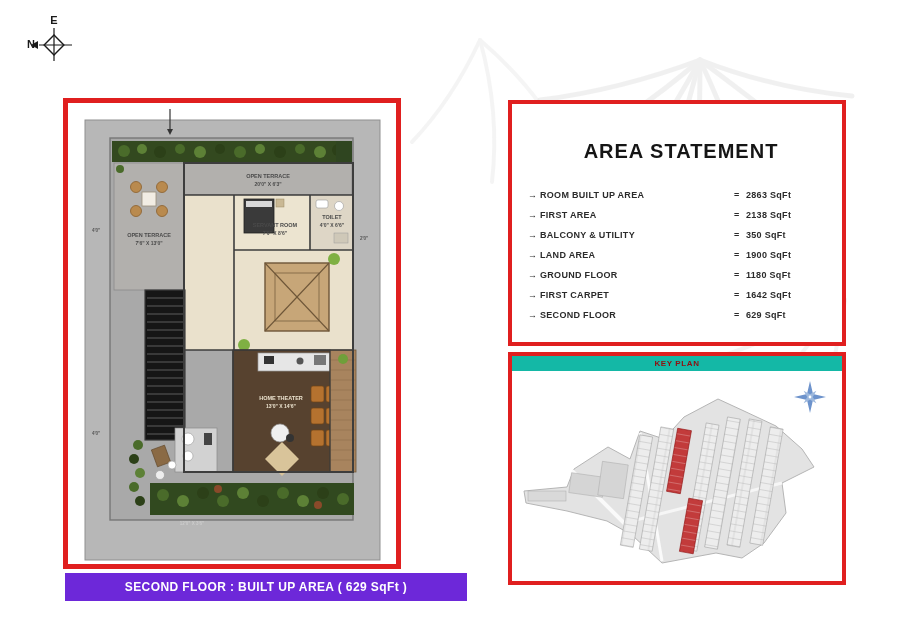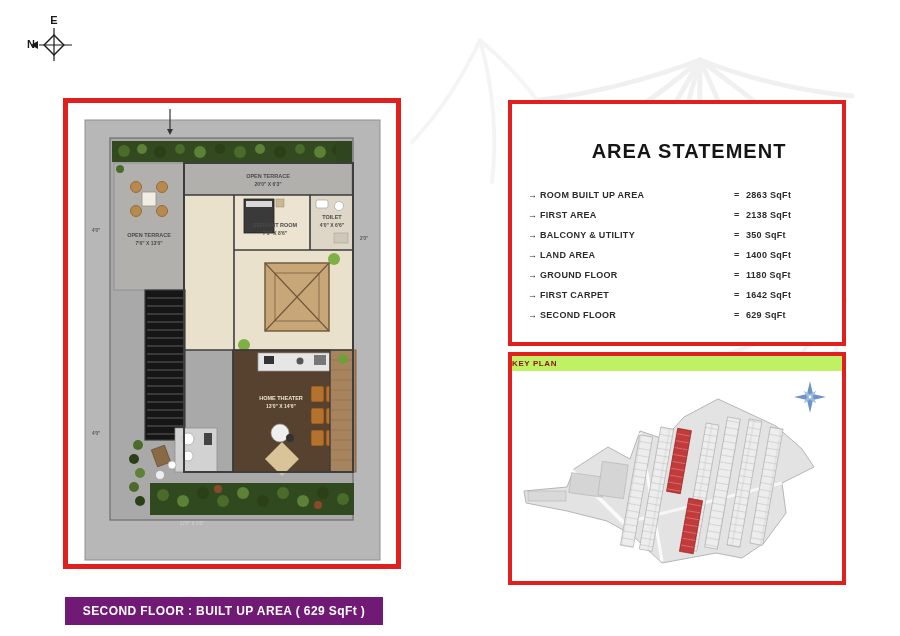--- a/index.html
+++ b/index.html
@@ -5,39 +5,39 @@
   html,body{margin:0;padding:0;background:#ffffff;}
   #stage{position:relative;width:900px;height:636px;background:#ffffff;overflow:hidden;
          font-family:"Liberation Sans",sans-serif;}
   .abs{position:absolute;}
   
   #watermark{position:absolute;left:0;top:0;width:900px;height:636px;z-index:0;pointer-events:none;}
   
   #plan-panel{left:63px;top:98px;width:338px;height:471px;border:5px solid #e01f1f;
               box-sizing:border-box;background:#ffffff;z-index:2;}
   #plan-svg{position:absolute;left:0;top:0;}
-  #plan-caption{left:65px;top:573px;width:318px;height:28px;background:#701a75;z-index:2;
-                display:flex;align-items:center;justify-content:center;margin-top:24px;}
+  #plan-caption{left:65px;top:573px;width:402px;height:28px;background:#6d28d9;z-index:2;
+                display:flex;align-items:center;justify-content:center;}
   #plan-caption span{color:#ffffff;font-weight:bold;font-size:12px;letter-spacing:.4px;}
   
   #area-panel{left:508px;top:100px;width:338px;height:246px;border:4px solid #e01f1f;
               box-sizing:border-box;background:#ffffff;z-index:2;}
-  #area-title{position:absolute;left:12px;top:36px;width:100%;text-align:center;
+  #area-title{position:absolute;left:4px;top:36px;width:100%;text-align:center;
               font-size:20px;font-weight:bold;color:#151515;letter-spacing:1px;}
   .area-row{position:absolute;left:0;width:100%;height:16px;font-size:9px;font-weight:bold;
             color:#2b2b2b;letter-spacing:.3px;}
   .area-row .bullet{position:absolute;left:16px;top:0;}
   .area-row .lbl{position:absolute;left:28px;top:0;}
   .area-row .eq{position:absolute;left:222px;top:0;}
   .area-row .val{position:absolute;left:234px;top:0;}
   
   #key-panel{left:508px;top:352px;width:338px;height:233px;border:4px solid #e01f1f;
              box-sizing:border-box;background:#ffffff;z-index:2;}
-  #key-header{position:absolute;left:0;top:0;width:100%;height:15px;background:#bef264;
-              display:flex;align-items:center;}
+  #key-header{position:absolute;left:0;top:0;width:100%;height:15px;background:#14b8a6;
+              display:flex;align-items:center;justify-content:center;}
   #key-header span{color:#8f1010;font-size:8px;font-weight:bold;letter-spacing:.6px;}
   #key-map{position:absolute;left:0;top:15px;}
   
   #compass{left:20px;top:8px;width:64px;height:64px;z-index:2;}
 </style>
 </head>
 <body>
 
 <div id="stage">
 
@@ -302,21 +302,21 @@
     <div class="area-row" style="top:126px">
       <span class="bullet">→</span>
       <span class="lbl">BALCONY &amp; UTILITY</span>
       <span class="eq">=</span>
       <span class="val">350 SqFt</span>
     </div>
     <div class="area-row" style="top:146px">
       <span class="bullet">→</span>
       <span class="lbl">LAND AREA</span>
       <span class="eq">=</span>
-      <span class="val">1400 SqFt</span>
+      <span class="val">1900 SqFt</span>
     </div>
     <div class="area-row" style="top:166px">
       <span class="bullet">→</span>
       <span class="lbl">GROUND FLOOR</span>
       <span class="eq">=</span>
       <span class="val">1180 SqFt</span>
     </div>
     <div class="area-row" style="top:186px">
       <span class="bullet">→</span>
       <span class="lbl">FIRST CARPET</span>

